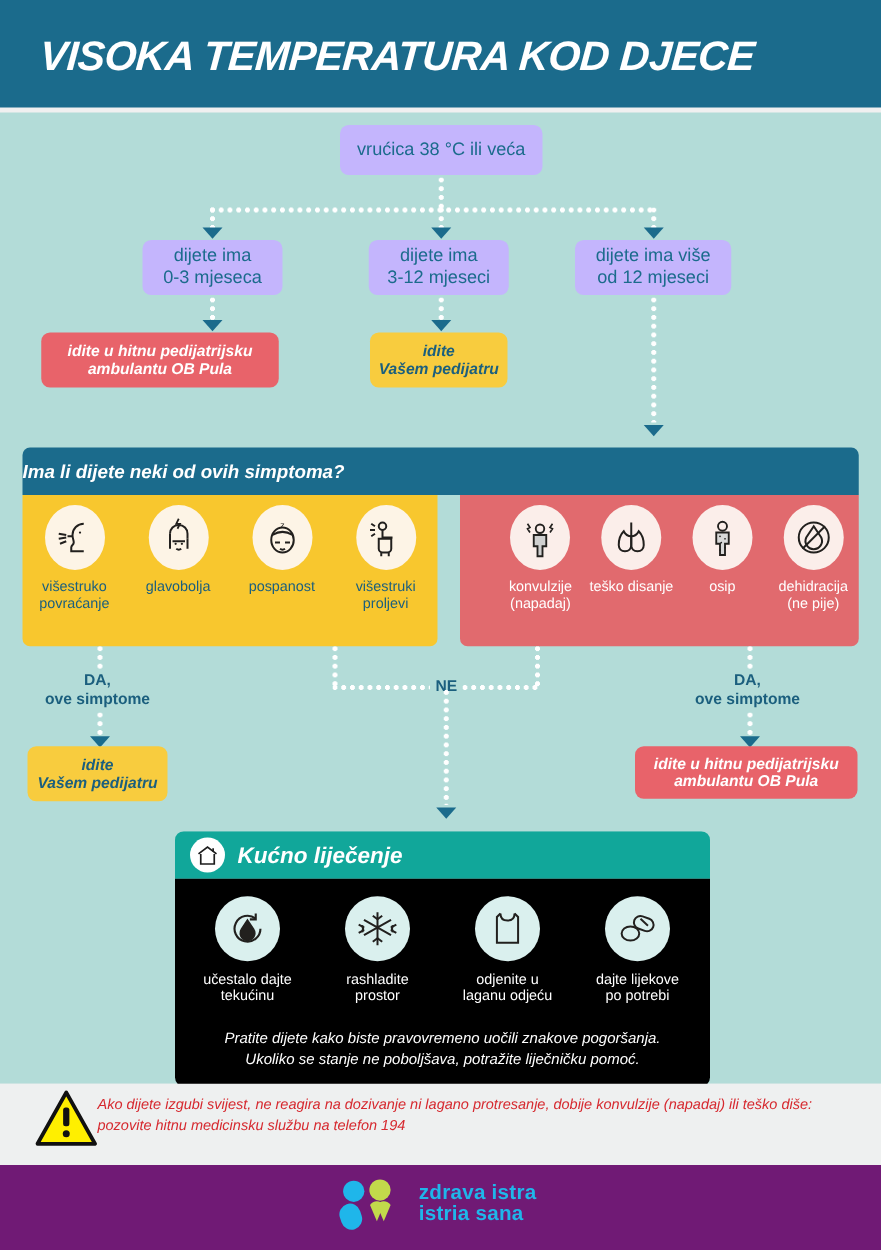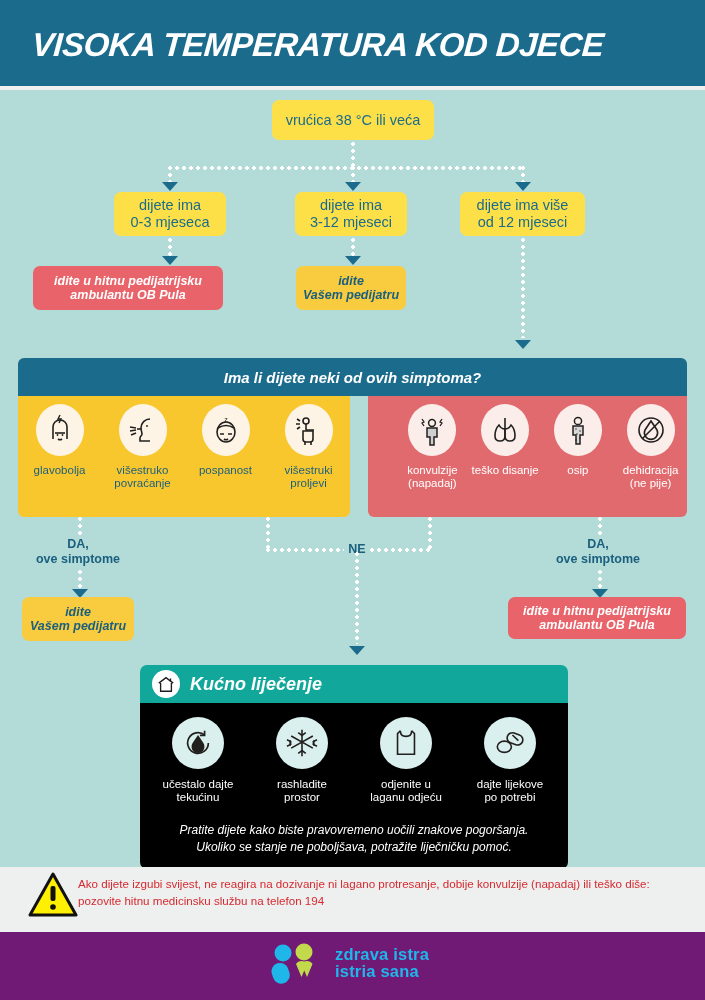--- a/index.html
+++ b/index.html
@@ -31,21 +31,21 @@
     background: #b3dcd8;
   }
 
   
   .node {
     position: absolute;
     border-radius: 7px;
     display: flex; align-items: center; justify-content: center;
     text-align: center; line-height: 1.15;
   }
-  .node.white { background: #fde047; color: #1b6b8c; font-size: 14.5px; }
+  .node.white { background: #c4b5fd; color: #1b6b8c; font-size: 14.5px; }
   .node.red   { background: #e8636a; color: #ffffff; font-size: 12.5px;
                 font-style: italic; font-weight: bold; }
   .node.yellow{ background: #f8cc3e; color: #1b5f7e; font-size: 12.5px;
                 font-style: italic; font-weight: bold; }
   .node span { display: block; }
 
   
   .dotv {
     position: absolute; width: 4px;
     background-image: radial-gradient(circle at 2px 2px, #ffffff 1.9px, transparent 2.1px);
@@ -64,21 +64,21 @@
 
   .branch-label {
     position: absolute; color: #1b5f7e; font-size: 12.5px;
     font-weight: bold; text-align: center; line-height: 1.2;
   }
 
   
   .symp-wrap { position: absolute; left: 18px; top: 358px; width: 669px; }
   .symp-head {
     height: 38px; background: #1b6b8c; border-radius: 6px 6px 0 0;
-    display: flex; align-items: center; justify-content: center;
+    display: flex; align-items: center; justify-content: flex-start;
     color: #ffffff; font-size: 15px; font-weight: bold; font-style: italic;
   }
   .symp-body { position: relative; height: 121px; }
   .symp-left {
     position: absolute; left: 0; top: 0; width: 332px; height: 121px;
     background: #f8c72e; border-radius: 0 0 6px 6px;
   }
   .symp-right {
     position: absolute; left: 350px; top: 0; width: 319px; height: 121px;
     background: #e16a6e; border-radius: 0 0 6px 6px; padding-left: 28px;
@@ -124,21 +124,21 @@
   .home-note {
     margin-top: 18px; text-align: center; color: #ffffff; font-size: 12px;
     font-style: italic; line-height: 1.35; padding: 0 14px 2px;
   }
 
   
   .warn-wrap { position: absolute; left: 0; top: 867px; width: 705px; height: 65px; background: #eef0f0; }
   .warn-icon { position: absolute; left: 28px; top: 5px; }
   .warn-text {
     position: absolute; left: 78px; top: 9px; width: 600px;
-    color: #d6292f; font-size: 11.6px; line-height: 1.45;
+    color: #d6292f; font-size: 11.6px; font-style: italic; line-height: 1.45;
   }
 
   
   .footer { position: absolute; left: 0; top: 932px; width: 705px; height: 68px; background: #701a75; }
   .logo { position: absolute; left: 268px; top: 10px; display: flex; align-items: center; gap: 9px; }
   .logo-text { line-height: 1.05; }
   .logo-line { color: #1fb6ea; font-size: 16.5px; font-weight: bold; letter-spacing: 0.2px; }
 </style>
 </head>
 <body>
@@ -200,47 +200,47 @@
     <div class="symp-head">
       <span>Ima li dijete neki od ovih simptoma?</span>
     </div>
     <div class="symp-body">
 
       <div class="symp-left">
         <div class="symp-items">
           <div class="symp-item">
             <div class="symp-ico">
               <svg width="34" height="34" viewBox="0 0 34 34" fill="none" stroke="#22201e" stroke-width="1.6">
+                <path d="M24 6c-5 0-9 4-9 9 0 3 1 4 1 6 0 2-2 2-2 4v3h10"></path>
+                <path d="M15 16h-4"></path>
+                <path d="M4 14l6 1M4 18l6-1M5 22l5-2"></path>
+                <circle cx="21" cy="13" r="0.9" fill="#22201e" stroke="none"></circle>
+              </svg>
+            </div>
+            <div class="symp-lab">
+              <span>višestruko</span>
+              <span>povraćanje</span>
+            </div>
+          </div>
+
+          <div class="symp-item">
+            <div class="symp-ico">
+              <svg width="34" height="34" viewBox="0 0 34 34" fill="none" stroke="#22201e" stroke-width="1.6">
                 <path d="M10 14c0-4 3-7 7-7s7 3 7 7v4"></path>
                 <path d="M10 14v12M24 18v8"></path>
                 <path d="M12 20h10"></path>
                 <circle cx="14.5" cy="22" r="0.9" fill="#22201e" stroke="none"></circle>
                 <circle cx="19.5" cy="22" r="0.9" fill="#22201e" stroke="none"></circle>
                 <path d="M15 26q2 1.5 4 0"></path>
                 <path d="M17 2l-2 4h3l-2 4" stroke-width="1.4"></path>
               </svg>
             </div>
             <div class="symp-lab">
               <span>glavobolja</span>
               <span></span>
-            </div>
-          </div>
-
-          <div class="symp-item">
-            <div class="symp-ico">
-              <svg width="34" height="34" viewBox="0 0 34 34" fill="none" stroke="#22201e" stroke-width="1.6">
-                <path d="M24 6c-5 0-9 4-9 9 0 3 1 4 1 6 0 2-2 2-2 4v3h10"></path>
-                <path d="M15 16h-4"></path>
-                <path d="M4 14l6 1M4 18l6-1M5 22l5-2"></path>
-                <circle cx="21" cy="13" r="0.9" fill="#22201e" stroke="none"></circle>
-              </svg>
-            </div>
-            <div class="symp-lab">
-              <span>višestruko</span>
-              <span>povraćanje</span>
             </div>
           </div>
 
           <div class="symp-item">
             <div class="symp-ico">
               <svg width="34" height="34" viewBox="0 0 34 34" fill="none" stroke="#22201e" stroke-width="1.6">
                 <ellipse cx="17" cy="19" rx="9" ry="10"></ellipse>
                 <path d="M9 15q8-5 16 0"></path>
                 <path d="M11 21h4M19 21h4"></path>
                 <path d="M15 26q2 1.5 4 0"></path>

